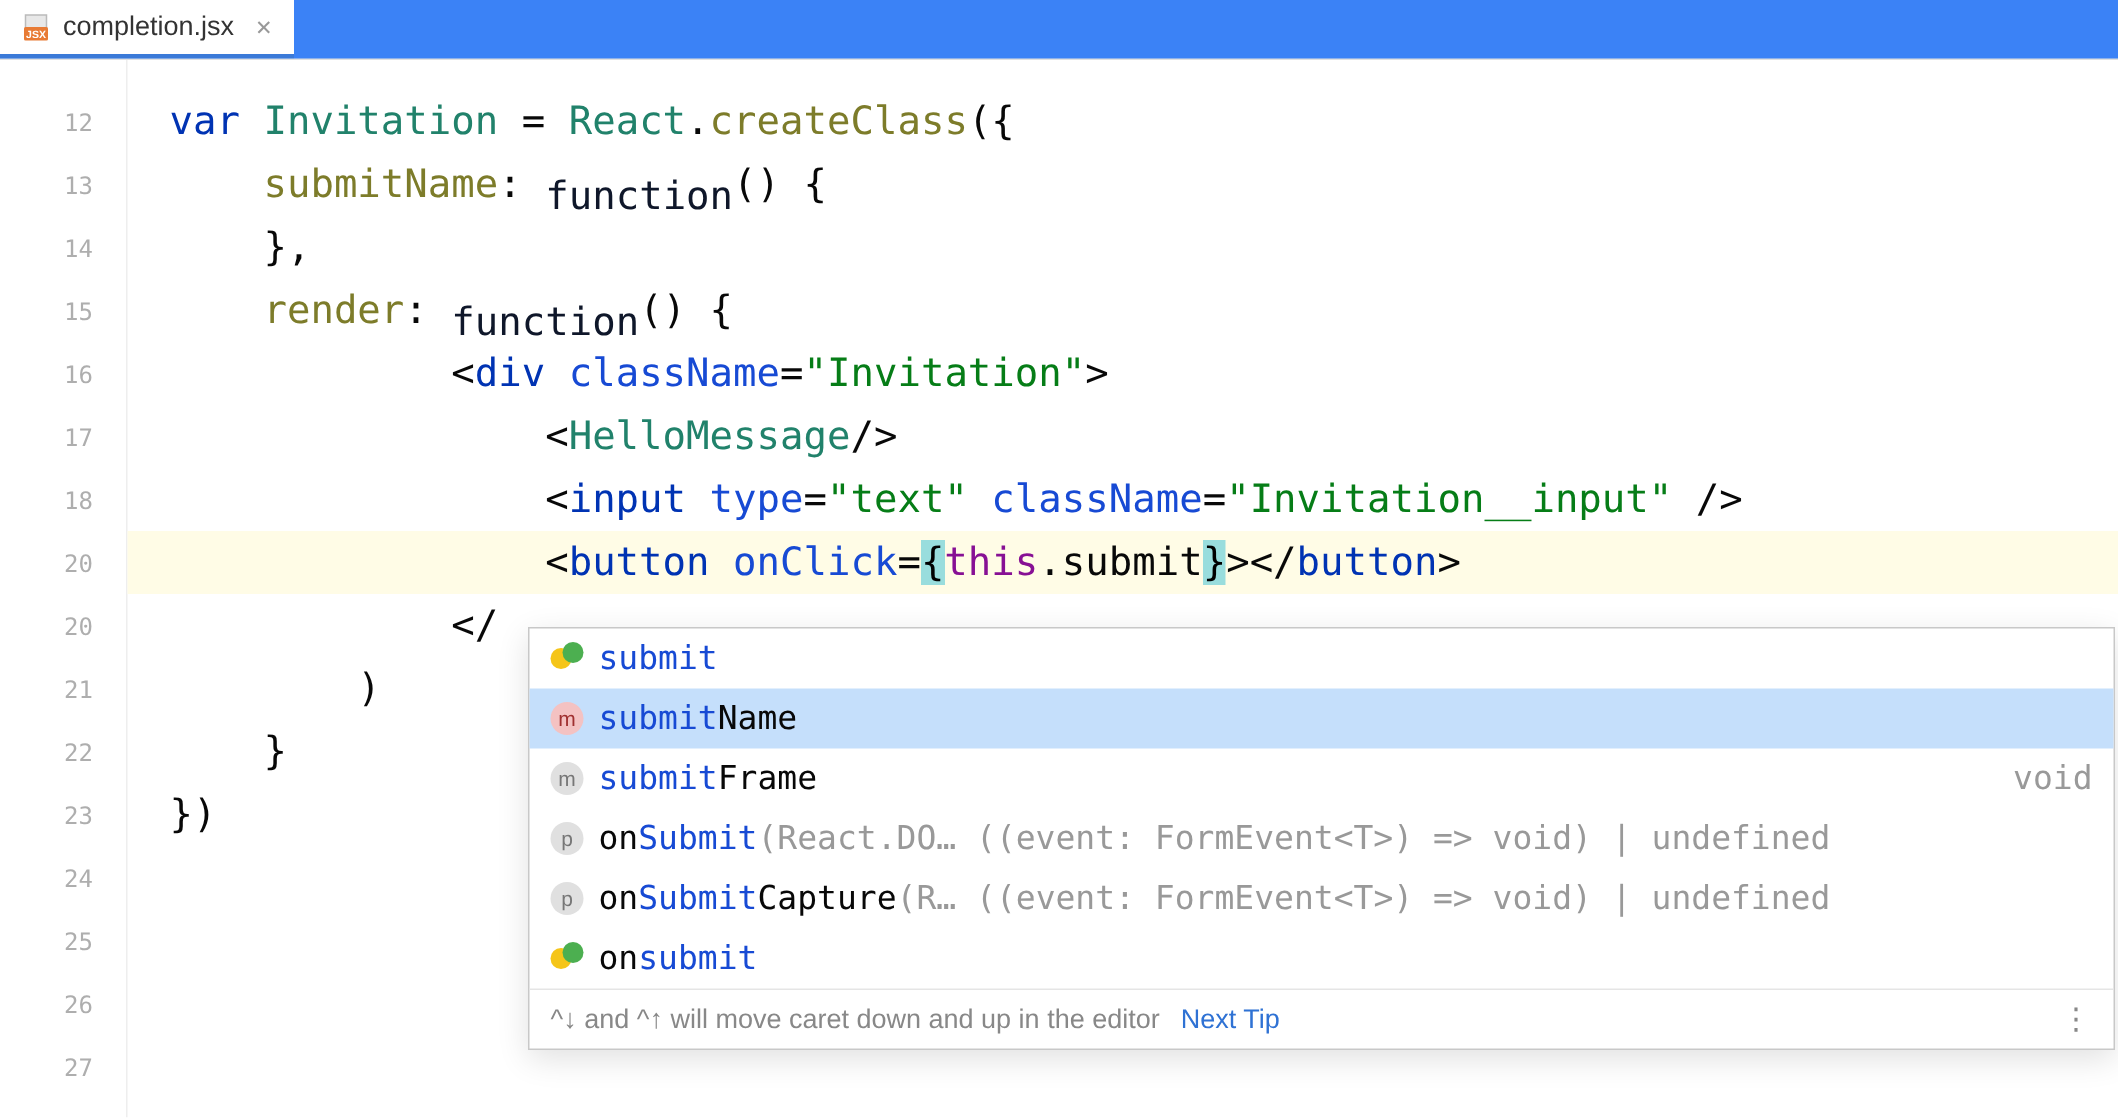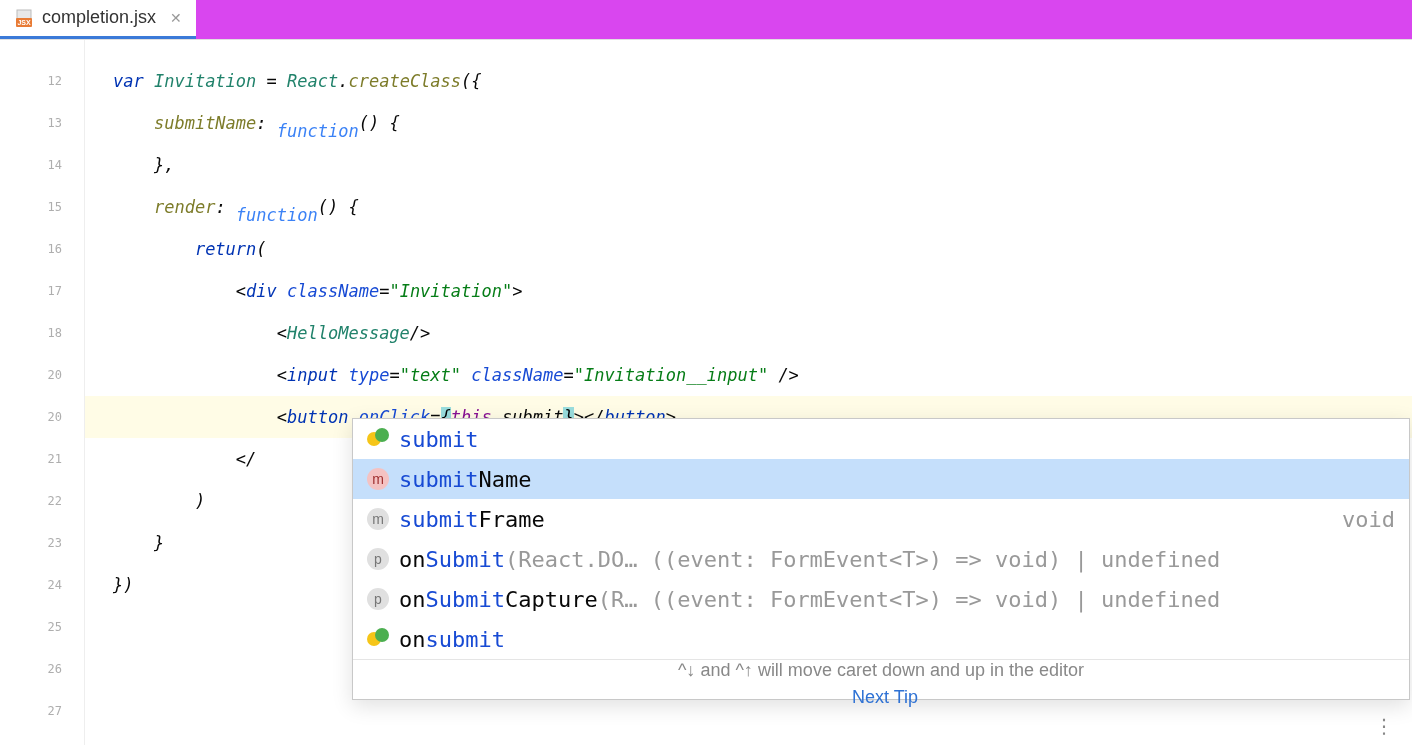--- a/index.html
+++ b/index.html
@@ -5,21 +5,21 @@
 * { margin: 0; padding: 0; box-sizing: border-box; }
 body {
   font-family: -apple-system, BlinkMacSystemFont, "Segoe UI", sans-serif;
   background: #ffffff;
   width: 1412px;
   height: 745px;
   overflow: hidden;
 }
 .tab-bar {
   height: 40px;
-  background: #d946ef;
+  background: #3b82f6;
   border-bottom: 1px solid #e0e0e0;
   display: flex;
   align-items: flex-end;
 }
 .tab {
   background: #ffffff;
   height: 40px;
   display: flex;
   align-items: center;
   padding: 0 14px;
@@ -48,49 +48,48 @@
   border-right: 1px solid #eeeeee;
   padding-top: 20px;
 }
 .gutter-row {
   height: 42px;
   display: flex;
   align-items: center;
   justify-content: flex-end;
   padding-right: 22px;
   color: #aeaeae;
-  font-size: 12px;
+  font-size: 16px;
   font-family: "SF Mono", "Menlo", "Consolas", monospace;
   position: relative;
 }
 
 .code-area {
   flex: 1;
   padding-top: 20px;
   font-family: "SF Mono", "Menlo", "Consolas", monospace;
-  font-size: 17px;
-  position: relative;
-  font-style: italic;
+  font-size: 26px;
+  position: relative;
 }
 .code-line {
   height: 42px;
   display: flex;
   align-items: center;
   white-space: pre;
   padding-left: 28px;
   position: relative;
 }
 .line-highlight { background: #fffce6; }
 
 
 .kw { color: #0033b3; }
 .cls { color: #21826b; }
 .pun { color: #080808; }
 .prop { color: #7d7c2a; }
-.fn { color: #3b82f6; margin-top: 16px; }
+.fn { color: #0f172a; margin-top: 16px; }
 .ret { color: #0033b3; }
 .tag { color: #0033b3; }
 .attr { color: #174ad4; }
 .str { color: #067d17; }
 .jsxexpr { color: #080808; }
 .thiskw { color: #871094; }
 .caret-bg { background: #99dddd; }
 
 .popup {
   position: absolute;
@@ -157,21 +156,20 @@
 .popup-footer {
   height: 40px;
   border-top: 1px solid #e5e5e5;
   display: flex;
   align-items: center;
   padding: 0 14px;
   font-family: -apple-system, sans-serif;
   font-size: 18px;
   color: #888;
   gap: 6px;
-  flex-direction: column;
 }
 .popup-footer .link { color: #2f72d4; cursor: pointer; margin-left: 8px;}
 .popup-footer .more {
   margin-left: auto;
   color: #888;
   font-size: 20px;
   letter-spacing: 1px;
 }
 </style>
 </head>
@@ -208,21 +206,20 @@
       <div class="gutter-row">24</div>
       <div class="gutter-row">25</div>
       <div class="gutter-row">26</div>
       <div class="gutter-row">27</div>
     </div>
   <div class="code-area" id="code">
       <div class="code-line"><span></span><span class="kw">var </span><span class="cls">Invitation </span><span class="pun">= </span><span class="cls">React</span><span class="pun">.</span><span class="prop">createClass</span><span class="pun">({</span></div>
       <div class="code-line"><span>    </span><span class="prop">submitName</span><span class="pun">: </span><span class="fn">function</span><span class="pun">() {</span></div>
       <div class="code-line"><span>    </span><span class="pun">},</span></div>
       <div class="code-line"><span>    </span><span class="prop">render</span><span class="pun">: </span><span class="fn">function</span><span class="pun">() {</span></div>
-      <div class="code-line"><span>        </span><span class="ret">return</span><span class="pun">(</span></div>
       <div class="code-line"><span>            </span><span class="pun">&lt;</span><span class="tag">div </span><span class="attr">className</span><span class="pun">=</span><span class="str">"Invitation"</span><span class="pun">&gt;</span></div>
       <div class="code-line"><span>                </span><span class="pun">&lt;</span><span class="cls">HelloMessage</span><span class="pun">/&gt;</span></div>
       <div class="code-line"><span>                </span><span class="pun">&lt;</span><span class="tag">input </span><span class="attr">type</span><span class="pun">=</span><span class="str">"text" </span><span class="attr">className</span><span class="pun">=</span><span class="str">"Invitation__input" </span><span class="pun">/&gt;</span></div>
       <div class="code-line line-highlight"><span>                </span><span class="pun">&lt;</span><span class="tag">button </span><span class="attr">onClick</span><span class="pun">=</span><span class="caret-bg">{</span><span class="thiskw">this</span><span class="pun">.</span><span class="jsxexpr">submit</span><span class="caret-bg">}</span><span class="pun">&gt;&lt;/</span><span class="tag">button</span><span class="pun">&gt;</span></div>
       <div class="code-line"><span>            </span><span class="pun">&lt;/</span></div>
       <div class="code-line"><span>        </span><span class="pun">)</span></div>
       <div class="code-line"><span>    </span><span class="pun">}</span></div>
       <div class="code-line"><span></span><span class="pun">})</span></div>
       <div class="code-line"><span></span></div>
       <div class="code-line"><span></span></div>

